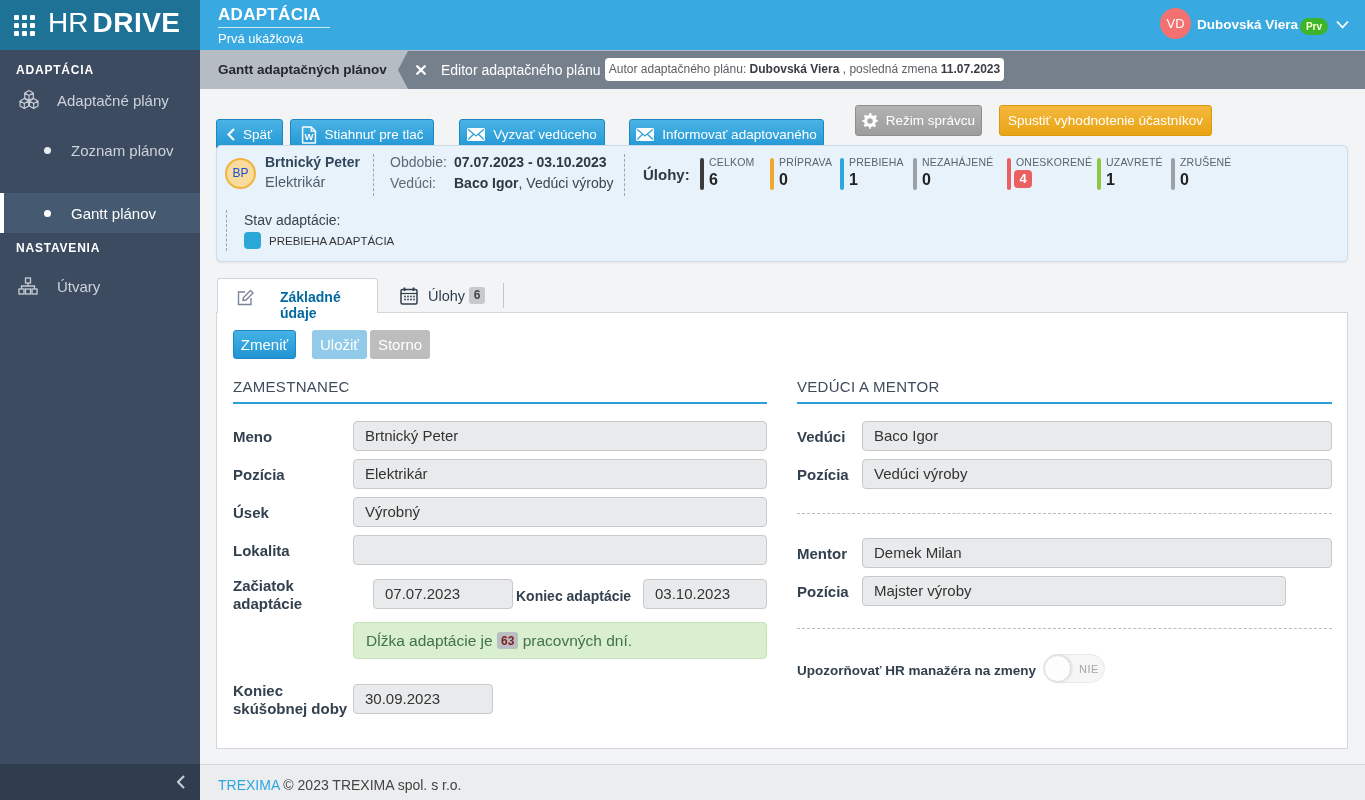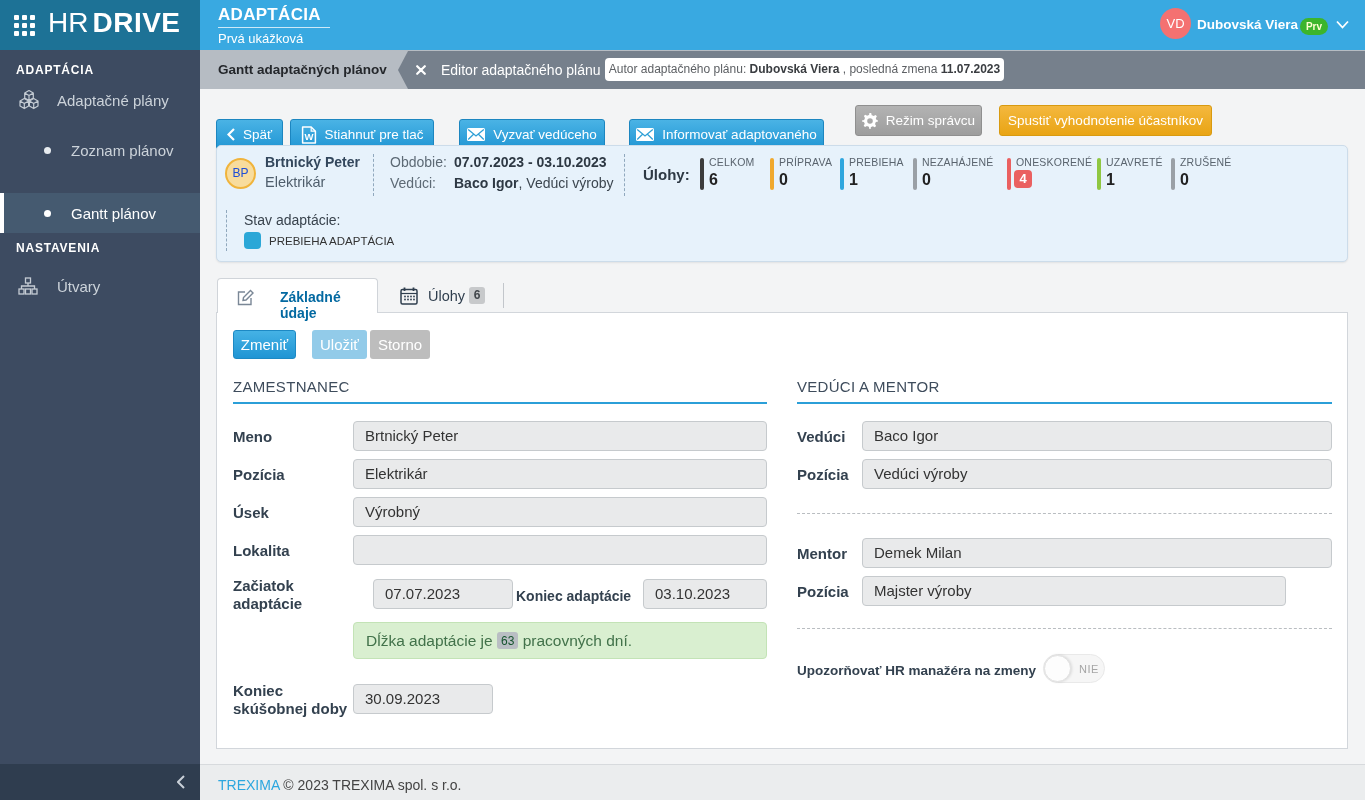--- a/index.html
+++ b/index.html
@@ -95,21 +95,21 @@
 
 .sec-h { position:absolute; z-index:3; font-size:15px; font-weight:400; color:#3e4c5c; letter-spacing:0.3px; border-bottom:2px solid #2b9fd8; padding-bottom:7px; top:378px; line-height:17px; }
 #sec-zam { left:233px; width:534px; }
 #sec-ved { left:797px; width:535px; }
 
 .flabel { position:absolute; z-index:3; font-size:15px; font-weight:700; color:#33414f; line-height:18px; }
 .input { position:absolute; z-index:3; white-space:nowrap; height:30px; background:#e9eaeb; border:1px solid #c6cacd; border-radius:4px; font-size:15px; color:#333; line-height:28px; padding-left:11px; }
 .dashed-h { position:absolute; z-index:3; border-top:1px dashed #b9bdc1; height:0; }
 
 #green { left:353px; top:622px; width:414px; height:37px; position:absolute; z-index:3; white-space:nowrap; background:#d9efd0; border:1px solid #c3e3b6; border-radius:4px; color:#42724a; font-size:15.5px; line-height:35px; padding-left:12px; }
-#green .b63 { display:inline-block; background:#b9bec3; border-radius:3px; color:#14532d; font-size:12px; font-weight:400; line-height:17px; height:17px; padding:1px 4px; vertical-align:1px; }
+#green .b63 { display:inline-block; background:#b9bec3; border-radius:3px; color:#7f1d1d; font-size:12px; font-weight:700; line-height:17px; height:17px; padding:1px 4px; vertical-align:1px; }
 
 #toggle { left:1043px; top:654px; position:absolute; z-index:3; width:62px; height:29px; background:#f6f6f6; border:1px solid #e9e9e9; border-radius:15px; }
 #toggle .knob { position:absolute; left:0px; top:0px; width:27px; height:27px; border-radius:50%; background:#fdfdfd; border:1px solid #e2e2e2; box-shadow:1px 0 3px rgba(0,0,0,0.12); }
 #toggle .nie { position:absolute; left:35px; top:8px; font-size:11px; color:#a5a5a5; letter-spacing:0.5px; }
 
 
 #footer { left:200px; top:764px; width:1165px; height:36px; background:#ebedee; border-top:1px solid #d7dadd; }
 #footer .txt { position:absolute; left:18px; top:12px; font-size:14px; color:#55606b; }
 #footer .trx { color:#2da7df; }
 </style>

